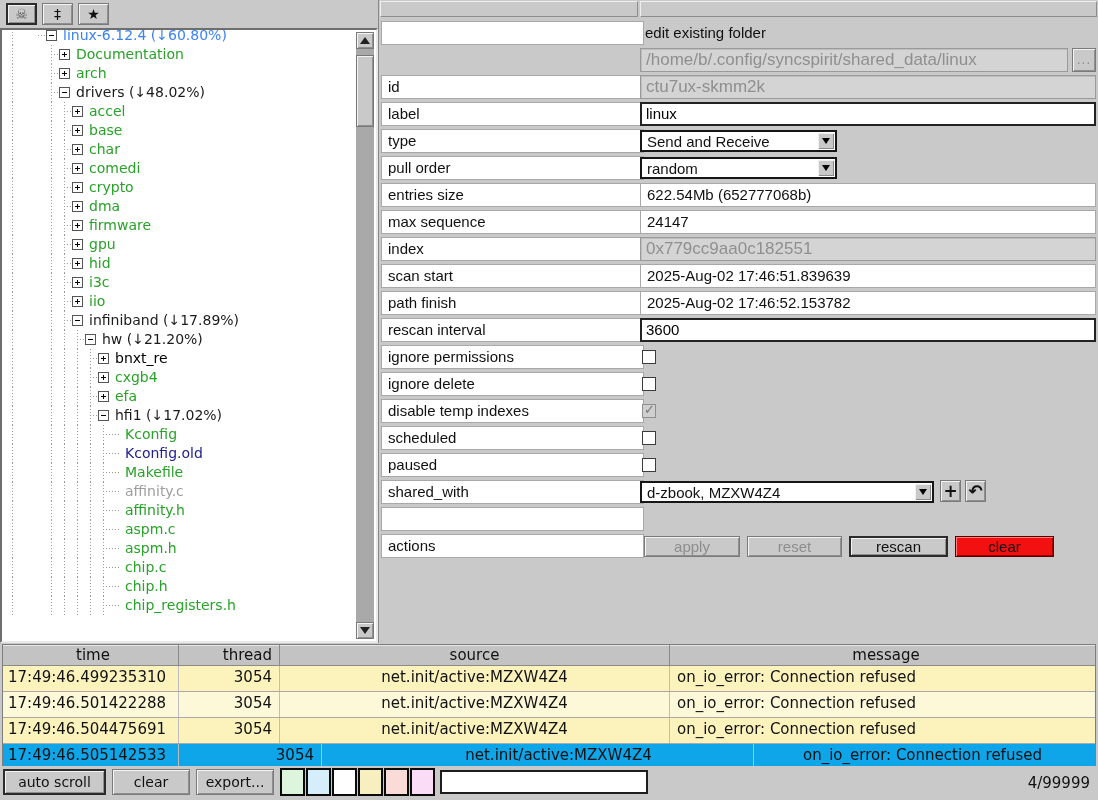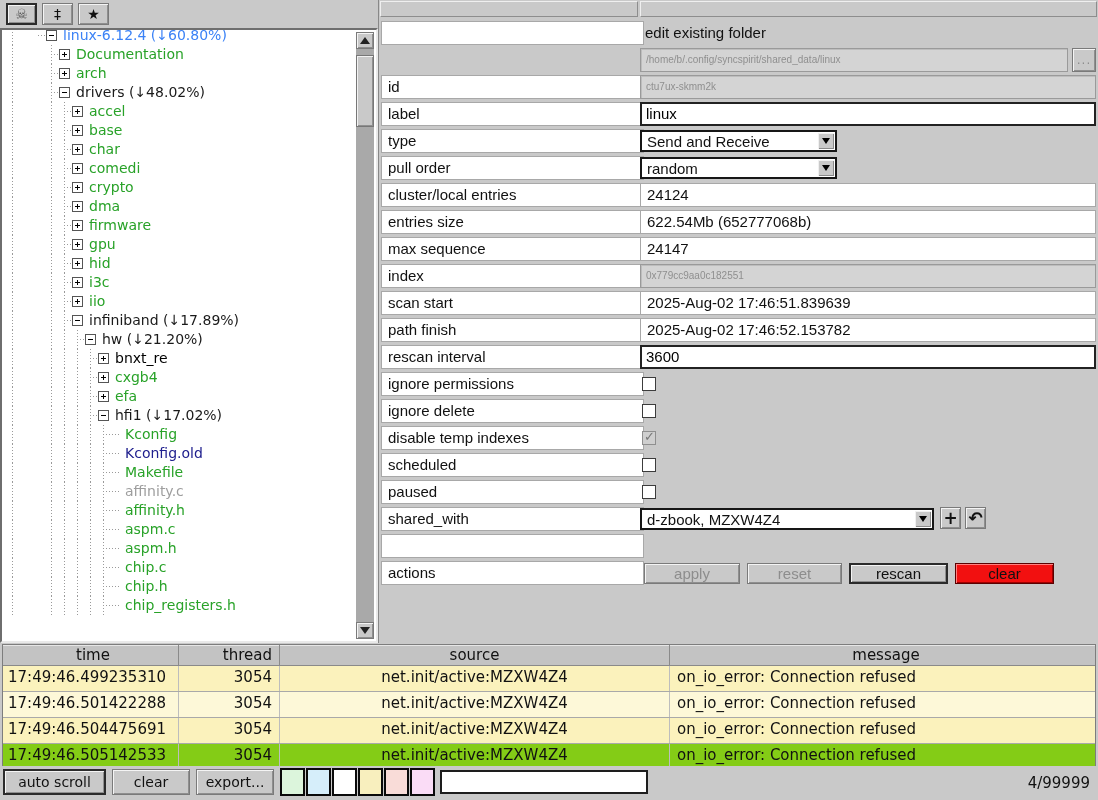--- a/index.html
+++ b/index.html
@@ -48,21 +48,21 @@
   #colhead-l{left:1px;width:258px;} #colhead-r{left:261px;right:1px;}
   #form-rows{position:absolute;left:0;top:19px;right:0;}
   .form-row{position:relative;height:27px;}
   .flabel{position:absolute;left:2px;top:2px;width:255px;height:22px;background:#fff;
           border:1px solid #a8a8a8;font-size:15px;line-height:22px;padding-left:6px;box-sizing:content-box;}
   .fvalue{position:absolute;left:261px;top:2px;right:2px;height:24px;}
   .form-title{font-size:15px;line-height:24px;padding-left:5px;}
   .static-box{position:absolute;inset:0;background:#fff;border:1px solid #a8a8a8;
               font-size:15px;line-height:22px;padding-left:6px;color:#111;}
   .dis-input{position:absolute;inset:0;background:#d4d4d4;border:1px solid #9a9a9a;
-             box-shadow:inset 1px 1px 0 #bdbdbd;font-size:10px;line-height:22px;padding-left:5px;color:#8f8f8f;
+             box-shadow:inset 1px 1px 0 #bdbdbd;font-size:17px;line-height:22px;padding-left:5px;color:#8f8f8f;
              white-space:nowrap;overflow:hidden;}
   .w-input{position:absolute;inset:0;background:#fff;border:2px solid #222;
            font-size:15px;line-height:20px;padding-left:4px;color:#000;}
   .selectw{position:absolute;left:0;top:1px;height:22px;background:#fff;border:2px solid #161616;
            font-size:15px;line-height:18px;box-sizing:border-box;cursor:pointer;}
   .selectw .sel-text{position:absolute;left:5px;top:1px;right:22px;white-space:nowrap;overflow:hidden;}
   .sel-arrow{position:absolute;right:1px;top:1px;bottom:1px;width:16px;background:#c9c9c9;
              box-shadow:inset 1px 1px 0 #f0f0f0, inset -1px -1px 0 #8a8a8a;
              display:flex;align-items:center;justify-content:center;}
   .sel-arrow i{display:block;width:0;height:0;border-left:4px solid transparent;border-right:4px solid transparent;border-top:6px solid #000;}
@@ -439,26 +439,20 @@
           <div class="fvalue">
             <div class="selectw" style="width: 197px;">
               <span class="sel-text">random</span>
               <span class="sel-arrow">
                 <i></i>
               </span>
             </div>
           </div>
         </div>
         <div class="form-row">
-          <div class="flabel">cluster/local entries</div>
-          <div class="fvalue">
-            <div class="static-box">24124</div>
-          </div>
-        </div>
-        <div class="form-row">
           <div class="flabel">entries size</div>
           <div class="fvalue">
             <div class="static-box">622.54Mb (652777068b)</div>
           </div>
         </div>
         <div class="form-row">
           <div class="flabel">max sequence</div>
           <div class="fvalue">
             <div class="static-box">24147</div>
           </div>
@@ -571,21 +565,21 @@
           <div class="log-cell c-thread">3054</div>
           <div class="log-cell c-source">net.init/active:MZXW4Z4</div>
           <div class="log-cell c-message">on_io_error: Connection refused</div>
         </div>
         <div class="log-row" style="background: rgb(251, 242, 188);">
           <div class="log-cell c-time">17:49:46.504475691</div>
           <div class="log-cell c-thread">3054</div>
           <div class="log-cell c-source">net.init/active:MZXW4Z4</div>
           <div class="log-cell c-message">on_io_error: Connection refused</div>
         </div>
-        <div class="log-row" style="background: #84cc16;">
+        <div class="log-row" style="background: #0ea5e9; gap: 42px;">
           <div class="log-cell c-time">17:49:46.505142533</div>
           <div class="log-cell c-thread">3054</div>
           <div class="log-cell c-source">net.init/active:MZXW4Z4</div>
           <div class="log-cell c-message">on_io_error: Connection refused</div>
         </div>
       </div>
   </div>
 
   <div id="bottom-bar">
     <div class="foot-btn btn raised focused" style="left:3px;width:103px;">

